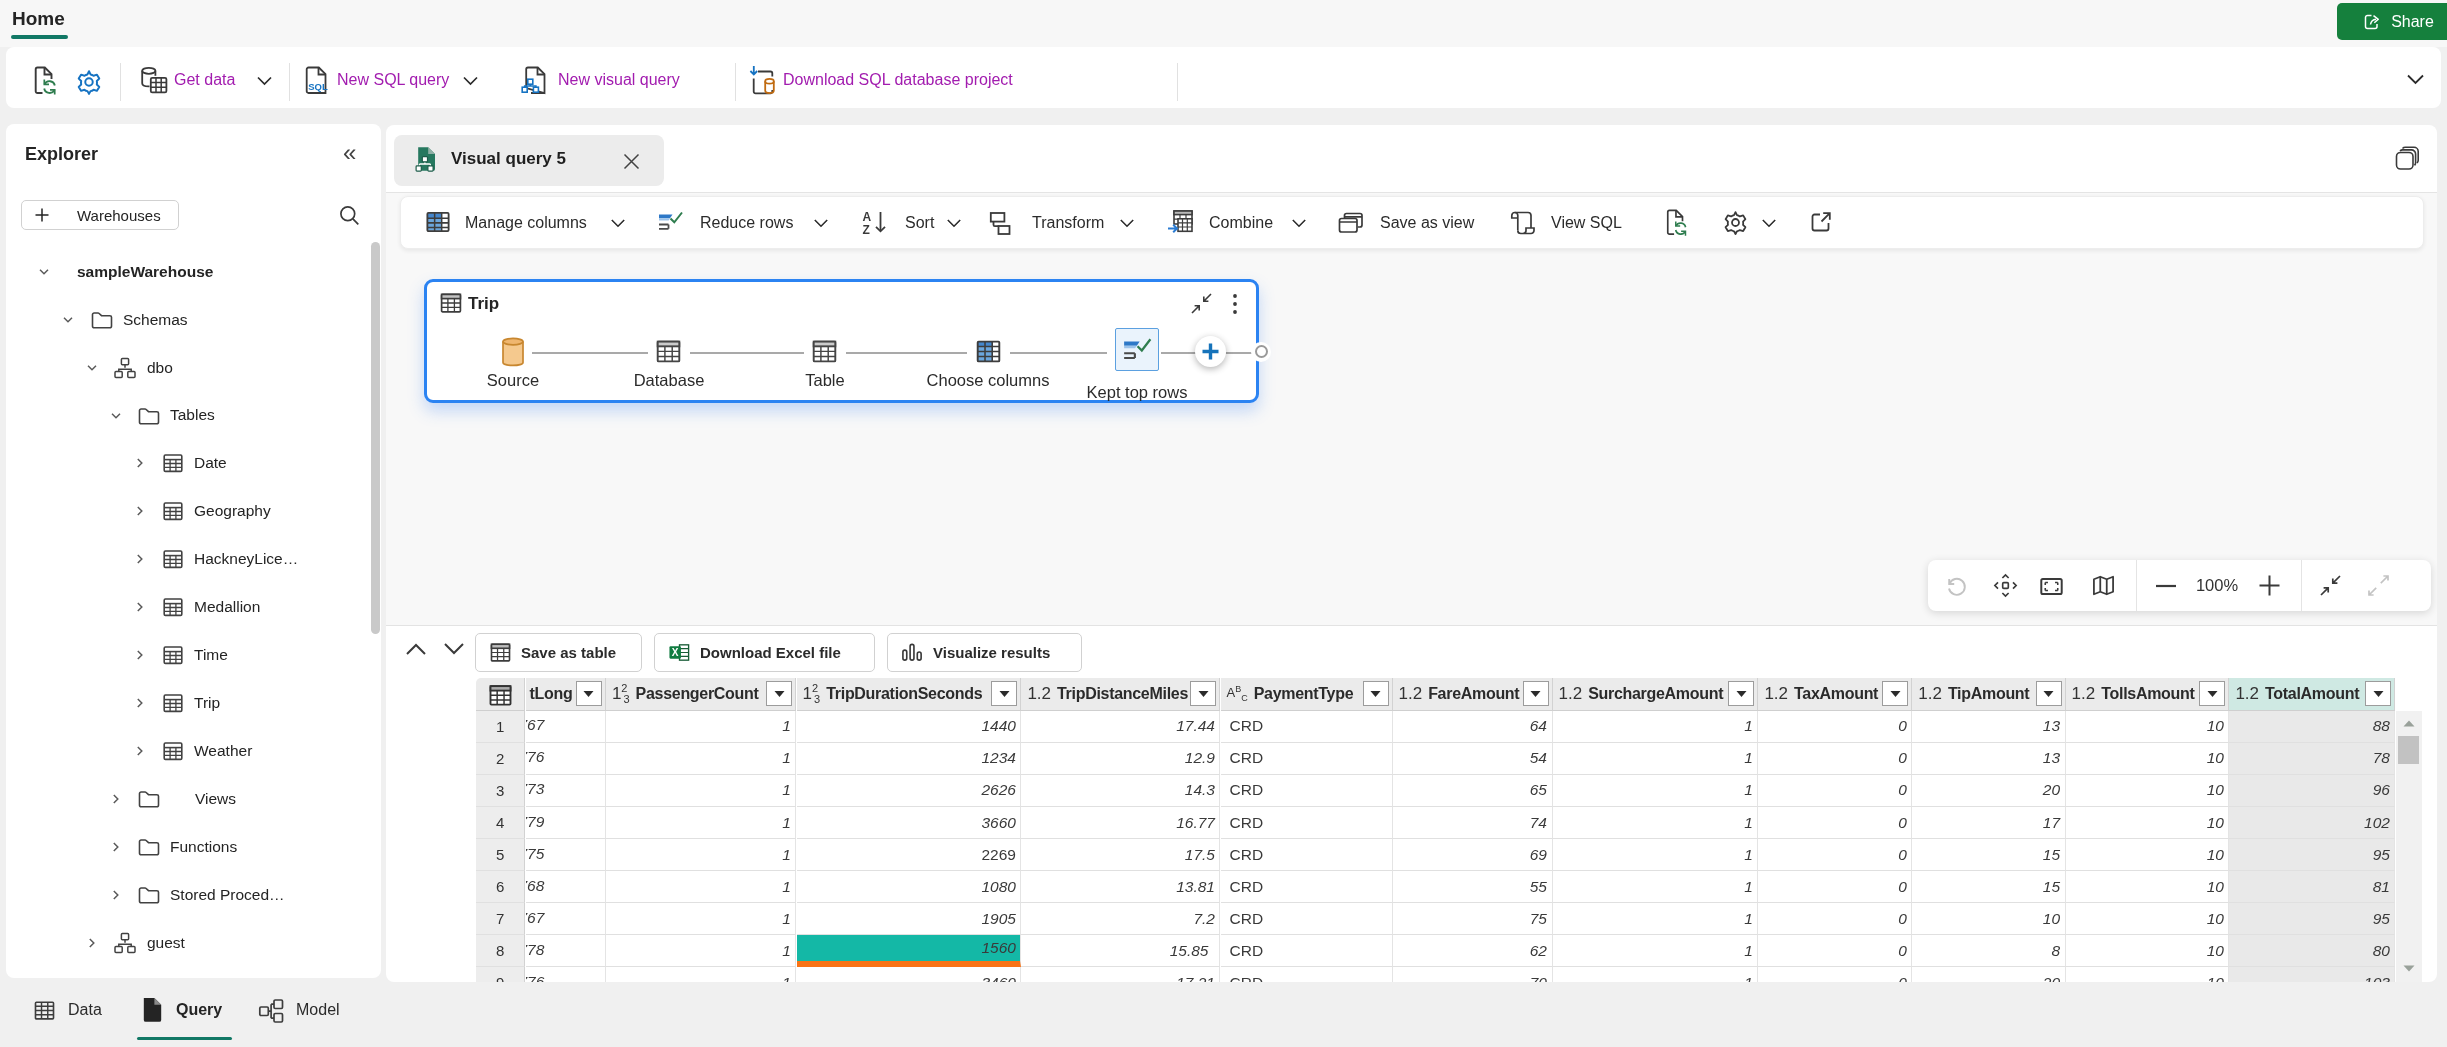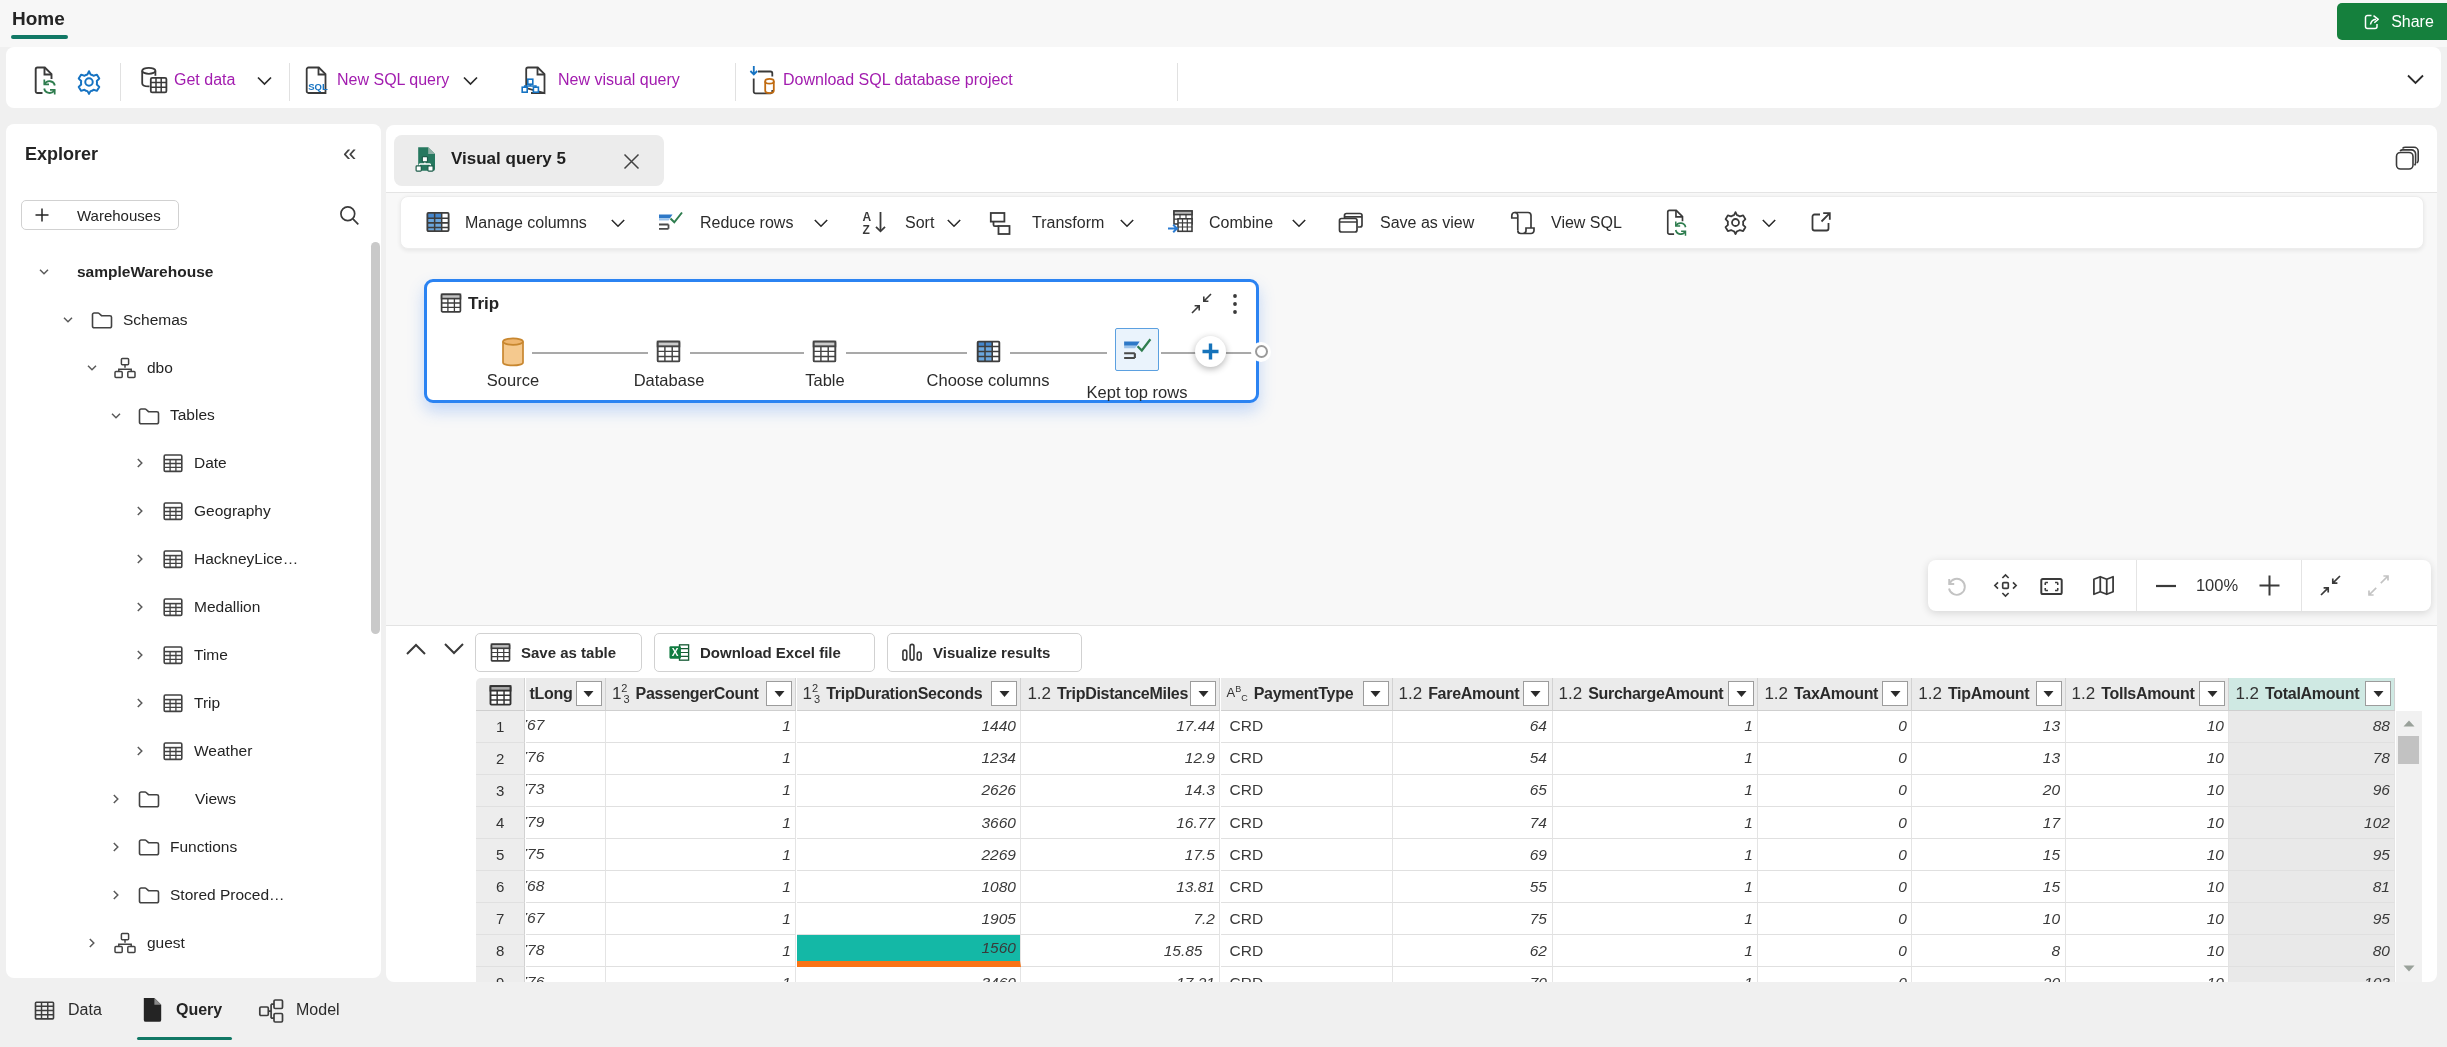--- a/index.html
+++ b/index.html
@@ -643,21 +643,21 @@
 <div class="abs" style="left:1166.5px;top:682.0px;width:205.9px;height:32.05px;background:#fff;border-right:1px solid #e4e4e4;border-bottom:1px solid #e0e0e0;display:flex;align-items:center;justify-content:flex-end;padding-right:4.5px;font-style:italic;font-size:15.5px;color:#3a3a3a;">1</div>
 <div class="abs" style="left:1372.4px;top:682.0px;width:153.9px;height:32.05px;background:#fff;border-right:1px solid #e4e4e4;border-bottom:1px solid #e0e0e0;display:flex;align-items:center;justify-content:flex-end;padding-right:4.5px;font-style:italic;font-size:15.5px;color:#3a3a3a;">0</div>
 <div class="abs" style="left:1526.3px;top:682.0px;width:153.3px;height:32.05px;background:#fff;border-right:1px solid #e4e4e4;border-bottom:1px solid #e0e0e0;display:flex;align-items:center;justify-content:flex-end;padding-right:4.5px;font-style:italic;font-size:15.5px;color:#3a3a3a;">17</div>
 <div class="abs" style="left:1679.6px;top:682.0px;width:163.8px;height:32.05px;background:#fff;border-right:1px solid #e4e4e4;border-bottom:1px solid #e0e0e0;display:flex;align-items:center;justify-content:flex-end;padding-right:4.5px;font-style:italic;font-size:15.5px;color:#3a3a3a;">10</div>
 <div class="abs" style="left:1843.4px;top:682.0px;width:166.1px;height:32.05px;background:#e9e9e9;border-right:1px solid #e4e4e4;border-bottom:1px solid #e0e0e0;display:flex;align-items:center;justify-content:flex-end;padding-right:4.5px;font-style:italic;font-size:15.5px;color:#3a3a3a;">102</div>
 <div class="abs" style="left:89.8px;top:714.0px;width:49.7px;height:32.05px;background:#ededed;border-right:1px solid #d2d2d2;border-bottom:1px solid #e0e0e0;display:flex;align-items:center;justify-content:center;font-size:15px;color:#333;">5</div>
 <div class="abs" style="left:139.5px;top:714.0px;width:80.4px;height:32.05px;background:#fff;border-right:1px solid #e4e4e4;border-bottom:1px solid #e0e0e0;overflow:hidden;">
         <span style="position:absolute;left:-7px;top:5.5px;font-style:italic;font-size:15.5px;color:#3a3a3a;">775</span>
       </div>
 <div class="abs" style="left:219.9px;top:714.0px;width:190.6px;height:32.05px;background:#fff;border-right:1px solid #e4e4e4;border-bottom:1px solid #e0e0e0;display:flex;align-items:center;justify-content:flex-end;padding-right:4.5px;font-style:italic;font-size:15.5px;color:#3a3a3a;">1</div>
-<div class="abs" style="left:410.5px;top:714.0px;width:224.9px;height:32.05px;background:#fff;border-right:1px solid #e4e4e4;border-bottom:1px solid #e0e0e0;display:flex;align-items:center;justify-content:flex-end;padding-right:4.5px;font-style:italic;font-size:15.5px;color:#3a3a3a;">2269</div>
+<div class="abs" style="left:410.5px;top:714.0px;width:224.9px;height:32.05px;background:#fff;border-right:1px solid #e4e4e4;border-bottom:1px solid #e0e0e0;display:flex;align-items:center;justify-content:flex-end;padding-right:4.5px;font-size:15.5px;color:#3a3a3a;">2269</div>
 <div class="abs" style="left:635.4px;top:714.0px;width:199.1px;height:32.05px;background:#fff;border-right:1px solid #e4e4e4;border-bottom:1px solid #e0e0e0;display:flex;align-items:center;justify-content:flex-end;padding-right:4.5px;font-style:italic;font-size:15.5px;color:#3a3a3a;">17.5</div>
 <div class="abs" style="left:834.5px;top:714.0px;width:172.0px;height:32.05px;background:#fff;border-right:1px solid #e4e4e4;border-bottom:1px solid #e0e0e0;display:flex;align-items:center;padding-left:9px;font-size:15.5px;color:#3a3a3a;">CRD</div>
 <div class="abs" style="left:1006.5px;top:714.0px;width:160.0px;height:32.05px;background:#fff;border-right:1px solid #e4e4e4;border-bottom:1px solid #e0e0e0;display:flex;align-items:center;justify-content:flex-end;padding-right:4.5px;font-style:italic;font-size:15.5px;color:#3a3a3a;">69</div>
 <div class="abs" style="left:1166.5px;top:714.0px;width:205.9px;height:32.05px;background:#fff;border-right:1px solid #e4e4e4;border-bottom:1px solid #e0e0e0;display:flex;align-items:center;justify-content:flex-end;padding-right:4.5px;font-style:italic;font-size:15.5px;color:#3a3a3a;">1</div>
 <div class="abs" style="left:1372.4px;top:714.0px;width:153.9px;height:32.05px;background:#fff;border-right:1px solid #e4e4e4;border-bottom:1px solid #e0e0e0;display:flex;align-items:center;justify-content:flex-end;padding-right:4.5px;font-style:italic;font-size:15.5px;color:#3a3a3a;">0</div>
 <div class="abs" style="left:1526.3px;top:714.0px;width:153.3px;height:32.05px;background:#fff;border-right:1px solid #e4e4e4;border-bottom:1px solid #e0e0e0;display:flex;align-items:center;justify-content:flex-end;padding-right:4.5px;font-style:italic;font-size:15.5px;color:#3a3a3a;">15</div>
 <div class="abs" style="left:1679.6px;top:714.0px;width:163.8px;height:32.05px;background:#fff;border-right:1px solid #e4e4e4;border-bottom:1px solid #e0e0e0;display:flex;align-items:center;justify-content:flex-end;padding-right:4.5px;font-style:italic;font-size:15.5px;color:#3a3a3a;">10</div>
 <div class="abs" style="left:1843.4px;top:714.0px;width:166.1px;height:32.05px;background:#e9e9e9;border-right:1px solid #e4e4e4;border-bottom:1px solid #e0e0e0;display:flex;align-items:center;justify-content:flex-end;padding-right:4.5px;font-style:italic;font-size:15.5px;color:#3a3a3a;">95</div>
 <div class="abs" style="left:89.8px;top:746.1px;width:49.7px;height:32.05px;background:#ededed;border-right:1px solid #d2d2d2;border-bottom:1px solid #e0e0e0;display:flex;align-items:center;justify-content:center;font-size:15px;color:#333;">6</div>
 <div class="abs" style="left:139.5px;top:746.1px;width:80.4px;height:32.05px;background:#fff;border-right:1px solid #e4e4e4;border-bottom:1px solid #e0e0e0;overflow:hidden;">
@@ -686,21 +686,21 @@
 <div class="abs" style="left:1372.4px;top:778.1px;width:153.9px;height:32.05px;background:#fff;border-right:1px solid #e4e4e4;border-bottom:1px solid #e0e0e0;display:flex;align-items:center;justify-content:flex-end;padding-right:4.5px;font-style:italic;font-size:15.5px;color:#3a3a3a;">0</div>
 <div class="abs" style="left:1526.3px;top:778.1px;width:153.3px;height:32.05px;background:#fff;border-right:1px solid #e4e4e4;border-bottom:1px solid #e0e0e0;display:flex;align-items:center;justify-content:flex-end;padding-right:4.5px;font-style:italic;font-size:15.5px;color:#3a3a3a;">10</div>
 <div class="abs" style="left:1679.6px;top:778.1px;width:163.8px;height:32.05px;background:#fff;border-right:1px solid #e4e4e4;border-bottom:1px solid #e0e0e0;display:flex;align-items:center;justify-content:flex-end;padding-right:4.5px;font-style:italic;font-size:15.5px;color:#3a3a3a;">10</div>
 <div class="abs" style="left:1843.4px;top:778.1px;width:166.1px;height:32.05px;background:#e9e9e9;border-right:1px solid #e4e4e4;border-bottom:1px solid #e0e0e0;display:flex;align-items:center;justify-content:flex-end;padding-right:4.5px;font-style:italic;font-size:15.5px;color:#3a3a3a;">95</div>
 <div class="abs" style="left:89.8px;top:810.2px;width:49.7px;height:32.05px;background:#ededed;border-right:1px solid #d2d2d2;border-bottom:1px solid #e0e0e0;display:flex;align-items:center;justify-content:center;font-size:15px;color:#333;">8</div>
 <div class="abs" style="left:139.5px;top:810.2px;width:80.4px;height:32.05px;background:#fff;border-right:1px solid #e4e4e4;border-bottom:1px solid #e0e0e0;overflow:hidden;">
         <span style="position:absolute;left:-7px;top:5.5px;font-style:italic;font-size:15.5px;color:#3a3a3a;">778</span>
       </div>
 <div class="abs" style="left:219.9px;top:810.2px;width:190.6px;height:32.05px;background:#fff;border-right:1px solid #e4e4e4;border-bottom:1px solid #e0e0e0;display:flex;align-items:center;justify-content:flex-end;padding-right:4.5px;font-style:italic;font-size:15.5px;color:#3a3a3a;">1</div>
 <div class="abs" style="left:410.5px;top:810.2px;width:224.9px;height:32.05px;background:#14b8a6;border-right:1px solid #e4e4e4;border-bottom:6px solid #f97316;display:flex;align-items:center;justify-content:flex-end;padding-right:4.5px;font-style:italic;font-size:15.5px;color:#3a3a3a;">1560</div>
-<div class="abs" style="left:635.4px;top:810.2px;width:199.1px;height:32.05px;background:#fff;border-right:1px solid #e4e4e4;border-bottom:1px solid #e0e0e0;display:flex;align-items:center;justify-content:flex-end;padding-right:17px;font-style:italic;font-size:15.5px;color:#3a3a3a;">15.85</div>
+<div class="abs" style="left:635.4px;top:810.2px;width:199.1px;height:32.05px;background:#fff;border-right:1px solid #e4e4e4;border-bottom:1px solid #e0e0e0;display:flex;align-items:center;justify-content:flex-end;padding-right:11px;font-style:italic;font-size:15.5px;color:#3a3a3a;">15.85</div>
 <div class="abs" style="left:834.5px;top:810.2px;width:172.0px;height:32.05px;background:#fff;border-right:1px solid #e4e4e4;border-bottom:1px solid #e0e0e0;display:flex;align-items:center;padding-left:9px;font-size:15.5px;color:#3a3a3a;">CRD</div>
 <div class="abs" style="left:1006.5px;top:810.2px;width:160.0px;height:32.05px;background:#fff;border-right:1px solid #e4e4e4;border-bottom:1px solid #e0e0e0;display:flex;align-items:center;justify-content:flex-end;padding-right:4.5px;font-style:italic;font-size:15.5px;color:#3a3a3a;">62</div>
 <div class="abs" style="left:1166.5px;top:810.2px;width:205.9px;height:32.05px;background:#fff;border-right:1px solid #e4e4e4;border-bottom:1px solid #e0e0e0;display:flex;align-items:center;justify-content:flex-end;padding-right:4.5px;font-style:italic;font-size:15.5px;color:#3a3a3a;">1</div>
 <div class="abs" style="left:1372.4px;top:810.2px;width:153.9px;height:32.05px;background:#fff;border-right:1px solid #e4e4e4;border-bottom:1px solid #e0e0e0;display:flex;align-items:center;justify-content:flex-end;padding-right:4.5px;font-style:italic;font-size:15.5px;color:#3a3a3a;">0</div>
 <div class="abs" style="left:1526.3px;top:810.2px;width:153.3px;height:32.05px;background:#fff;border-right:1px solid #e4e4e4;border-bottom:1px solid #e0e0e0;display:flex;align-items:center;justify-content:flex-end;padding-right:4.5px;font-style:italic;font-size:15.5px;color:#3a3a3a;">8</div>
 <div class="abs" style="left:1679.6px;top:810.2px;width:163.8px;height:32.05px;background:#fff;border-right:1px solid #e4e4e4;border-bottom:1px solid #e0e0e0;display:flex;align-items:center;justify-content:flex-end;padding-right:4.5px;font-style:italic;font-size:15.5px;color:#3a3a3a;">10</div>
 <div class="abs" style="left:1843.4px;top:810.2px;width:166.1px;height:32.05px;background:#e9e9e9;border-right:1px solid #e4e4e4;border-bottom:1px solid #e0e0e0;display:flex;align-items:center;justify-content:flex-end;padding-right:4.5px;font-style:italic;font-size:15.5px;color:#3a3a3a;">80</div>
 <div class="abs" style="left:89.8px;top:842.2px;width:49.7px;height:32.05px;background:#ededed;border-right:1px solid #d2d2d2;border-bottom:1px solid #e0e0e0;display:flex;align-items:center;justify-content:center;font-size:15px;color:#333;">9</div>
 <div class="abs" style="left:139.5px;top:842.2px;width:80.4px;height:32.05px;background:#fff;border-right:1px solid #e4e4e4;border-bottom:1px solid #e0e0e0;overflow:hidden;">
         <span style="position:absolute;left:-7px;top:5.5px;font-style:italic;font-size:15.5px;color:#3a3a3a;">776</span>

